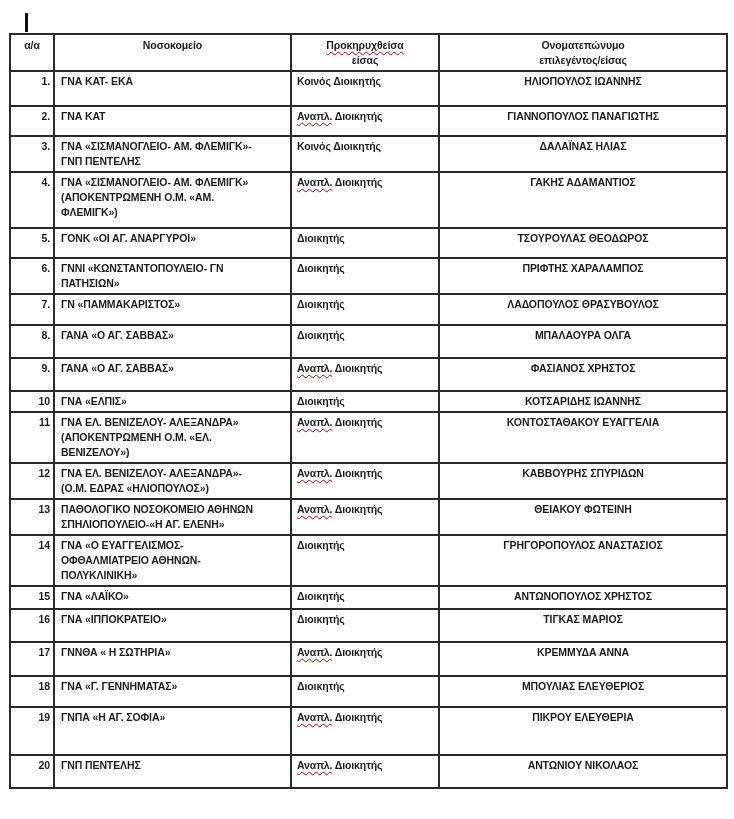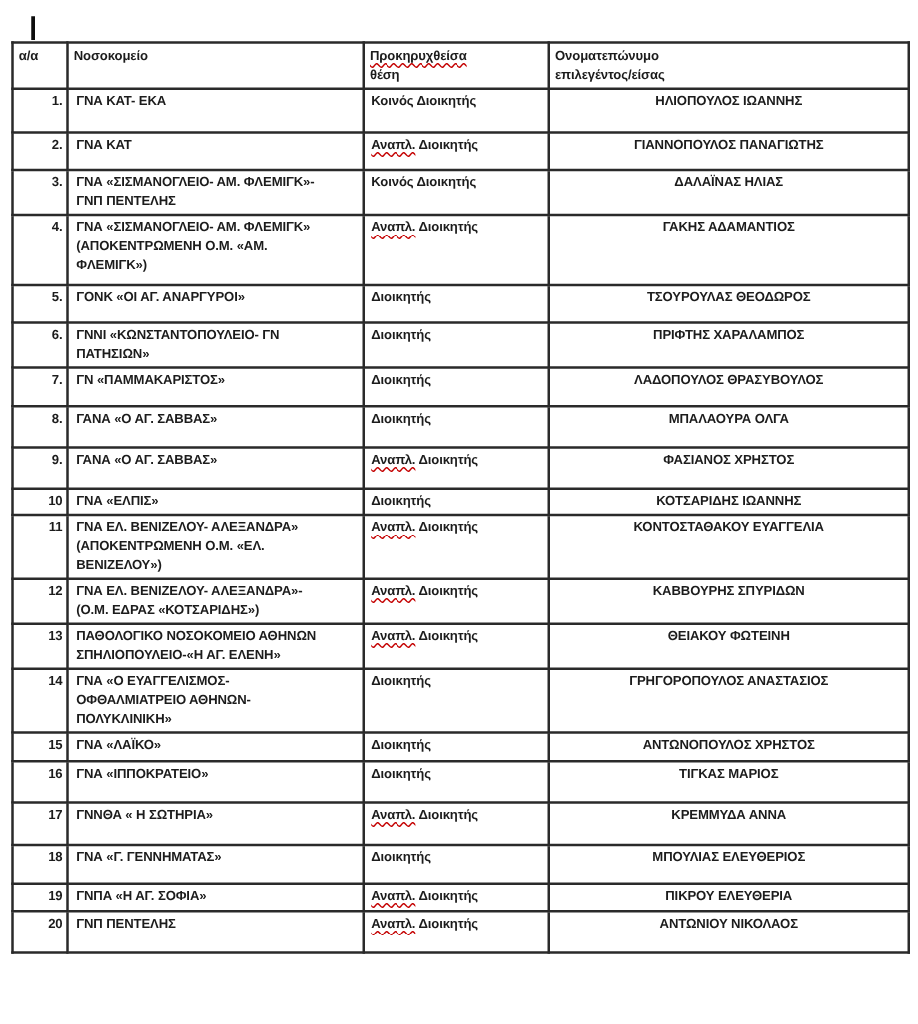--- a/index.html
+++ b/index.html
@@ -25,21 +25,21 @@
     vertical-align:top;
     padding:2px 4px;
     font-size:10.5px;
     font-weight:bold;
     line-height:15px;
     color:#1c1c1c;
     letter-spacing:-0.1px;
     overflow:hidden;
   }
   .doc-table th{
-    text-align:left;
+    text-align:center;
     height:30px;
     padding-top:3px;
     border-radius:17px;
   }
   td.col-num{text-align:right;padding-right:3px;}
   td.col-hospital{padding-left:6px;border-radius:13px;}
   td.col-hospital .hline{white-space:nowrap;}
   td.col-pos{padding-left:5px;white-space:nowrap;}
   td.col-name{text-align:center;white-space:nowrap;}
   .squiggle{
@@ -63,21 +63,21 @@
       <col style="width:237px">
       <col style="width:148px">
       <col style="width:288px">
     </colgroup>
     <thead>
       <tr>
         <th>α/α</th>
         <th>Νοσοκομείο</th>
         <th>
           <div><span class="squiggle">Προκηρυχθείσα</span></div>
-          <div>θέση</div>
+          <div>είσας</div>
         </th>
         <th>
           <div>Ονοματεπώνυμο</div>
           <div>επιλεγέντος/είσας</div>
         </th>
       </tr>
     </thead>
     <tbody id="table-body">
         <tr style="height: 35px;">
           <td class="col-num">1.</td>
@@ -170,21 +170,21 @@
             <div class="hline">(ΑΠΟΚΕΝΤΡΩΜΕΝΗ Ο.Μ. «ΕΛ.</div>
             <div class="hline">ΒΕΝΙΖΕΛΟΥ»)</div>
           </td>
           <td class="col-pos"><span class="squiggle">Αναπλ.</span> Διοικητής</td>
           <td class="col-name">ΚΟΝΤΟΣΤΑΘΑΚΟΥ ΕΥΑΓΓΕΛΙΑ</td>
         </tr>
         <tr style="height: 36px;">
           <td class="col-num">12</td>
           <td class="col-hospital">
             <div class="hline">ΓΝΑ ΕΛ. ΒΕΝΙΖΕΛΟΥ- ΑΛΕΞΑΝΔΡΑ»-</div>
-            <div class="hline">(Ο.Μ. ΕΔΡΑΣ «ΚΟΤΣΑΡΙΔΗΣ»)</div>
+            <div class="hline">(Ο.Μ. ΕΔΡΑΣ «ΗΛΙΟΠΟΥΛΟΣ»)</div>
           </td>
           <td class="col-pos"><span class="squiggle">Αναπλ.</span> Διοικητής</td>
           <td class="col-name">ΚΑΒΒΟΥΡΗΣ ΣΠΥΡΙΔΩΝ</td>
         </tr>
         <tr style="height: 34px;">
           <td class="col-num">13</td>
           <td class="col-hospital">
             <div class="hline">ΠΑΘΟΛΟΓΙΚΟ ΝΟΣΟΚΟΜΕΙΟ ΑΘΗΝΩΝ</div>
             <div class="hline">ΣΠΗΛΙΟΠΟΥΛΕΙΟ-«Η ΑΓ. ΕΛΕΝΗ»</div>
           </td>
@@ -226,21 +226,21 @@
           <td class="col-name">ΚΡΕΜΜΥΔΑ ΑΝΝΑ</td>
         </tr>
         <tr style="height: 31px;">
           <td class="col-num">18</td>
           <td class="col-hospital">
             <div class="hline">ΓΝΑ «Γ. ΓΕΝΝΗΜΑΤΑΣ»</div>
           </td>
           <td class="col-pos">Διοικητής</td>
           <td class="col-name">ΜΠΟΥΛΙΑΣ ΕΛΕΥΘΕΡΙΟΣ</td>
         </tr>
-        <tr style="height: 22px;">
+        <tr style="height: 48px;">
           <td class="col-num">19</td>
           <td class="col-hospital">
             <div class="hline">ΓΝΠΑ «Η ΑΓ. ΣΟΦΙΑ»</div>
           </td>
           <td class="col-pos"><span class="squiggle">Αναπλ.</span> Διοικητής</td>
           <td class="col-name">ΠΙΚΡΟΥ ΕΛΕΥΘΕΡΙΑ</td>
         </tr>
         <tr style="height: 33px;">
           <td class="col-num">20</td>
           <td class="col-hospital">

